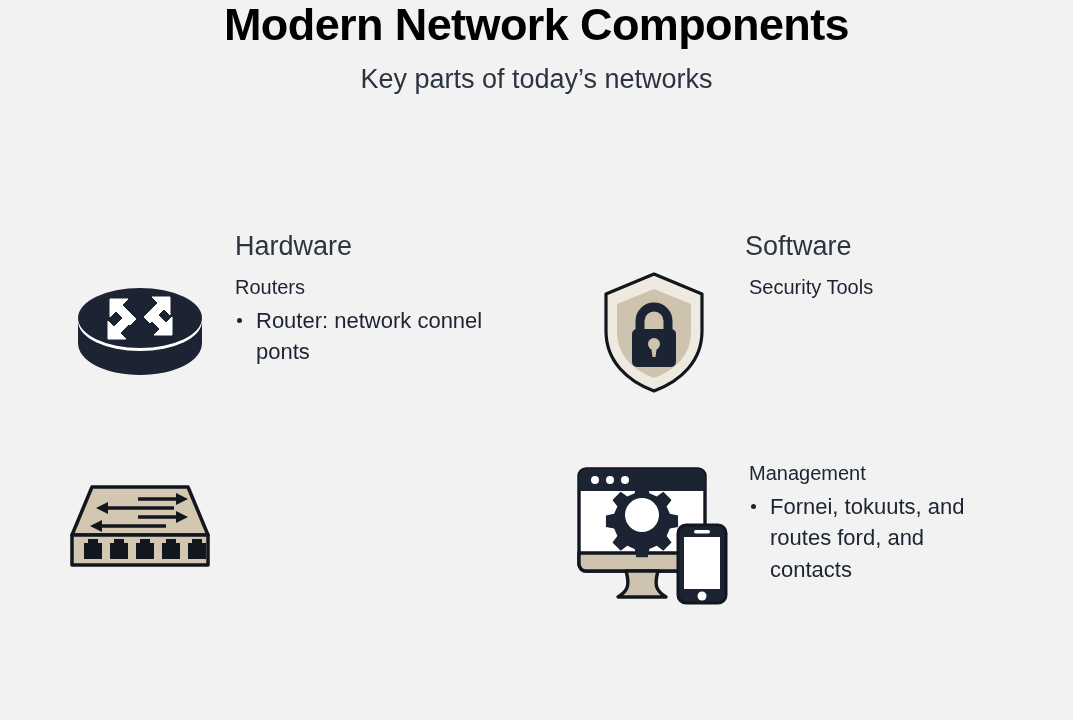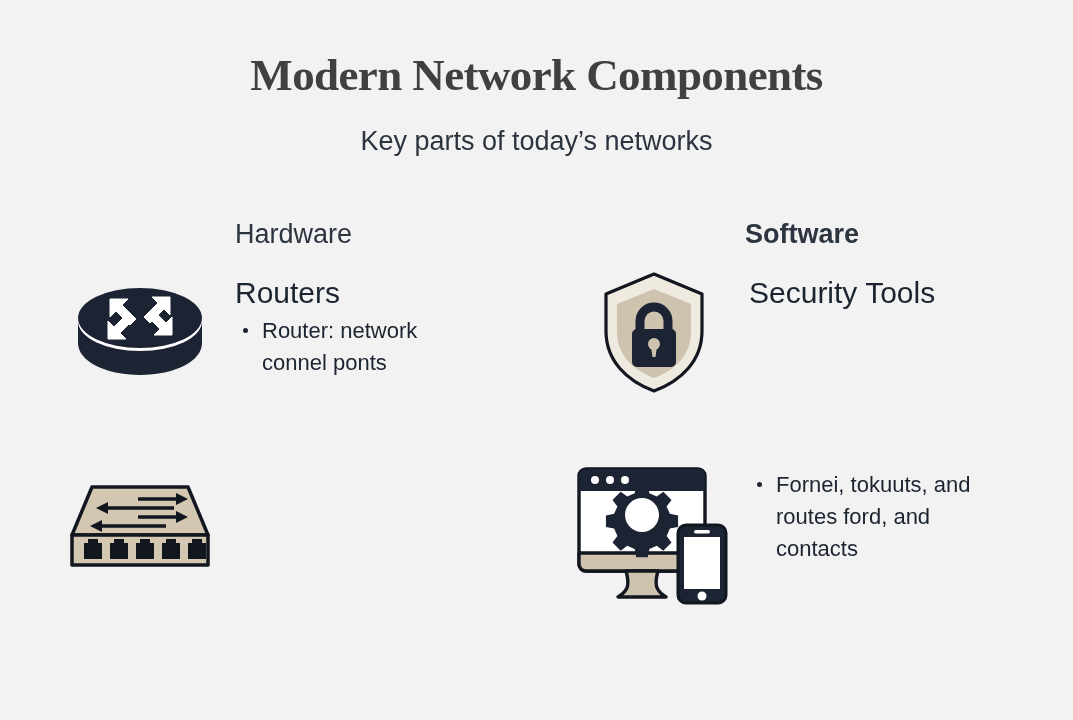--- a/index.html
+++ b/index.html
@@ -19,30 +19,28 @@
   
   .header {
     position: absolute;
     top: 0;
     left: 0;
     width: 1073px;
     text-align: center;
   }
   .title {
     margin: 0;
-    padding-top: 50px;
     font-size: 45px;
     font-weight: 700;
     letter-spacing: -0.6px;
-    color: #404040;
+    color: #000000;
     line-height: 1.12;
-    font-family: Liberation Serif, serif;
   }
   .subtitle {
-    margin: 12px;
+    margin: 0;
     padding-top: 14px;
     font-size: 27px;
     font-weight: 400;
     color: #2c3440;
     line-height: 1.15;
   }
 
   
   .columns {
     position: absolute;
@@ -51,28 +49,28 @@
     width: 1073px;
     height: 470px;
     display: flex;
   }
   .column {
     width: 536px;
     position: relative;
   }
   .column-heading {
     position: absolute;
-    top: 6px;
+    top: 18px;
     font-size: 27px;
     font-weight: 400;
     color: #2c3440;
     line-height: 1;
   }
   .col-left .column-heading { left: 235px; }
-  .col-right .column-heading { left: 209px; font-weight: bold; }
+  .col-right .column-heading { left: 209px; }
 
   .entry {
     position: absolute;
     display: flex;
     align-items: flex-start;
   }
   .col-left .entry { left: 60px; }
   .col-right .entry { left: 38px; }
   .entry-1 { top: 62px; }
   .entry-2 { top: 248px; }
@@ -82,29 +80,29 @@
     flex: 0 0 160px;
     display: flex;
     justify-content: center;
     align-items: flex-start;
   }
   .entry-body {
     padding-left: 15px;
     width: 250px;
   }
   .entry-title {
-    font-size: 30px;
+    font-size: 20px;
     font-weight: 400;
     color: #1b2430;
     line-height: 1.08;
     margin: 0 0 6px 0;
     white-space: nowrap;
   }
   .bullet-list {
-    margin: 6px;
+    margin: 0;
     padding: 0;
     list-style: none;
   }
   .bullet-list li {
     position: relative;
     padding-left: 21px;
     font-size: 22px;
     line-height: 1.45;
     color: #1b2430;
   }
@@ -253,20 +251,21 @@
             </g>
 
             <rect x="104" y="62" width="48" height="78" rx="8" fill="#1c2433" stroke="#12161f" stroke-width="3"></rect>
             <rect x="110" y="74" width="36" height="52" fill="#ffffff"></rect>
             <rect x="120" y="67" width="16" height="3.5" rx="1.7" fill="#ffffff"></rect>
             <circle cx="128" cy="133" r="4.5" fill="#ffffff"></circle>
           </svg>
         </span>
       </div>
       <div class="entry-body">
+        <div class="entry-title">Management</div>
         <ul class="bullet-list">
           <li>Fornei, tokuuts, and routes ford, and contacts</li>
         </ul>
       </div>
     </div>
   </div>
 
 </div>
 
 </body></html>

